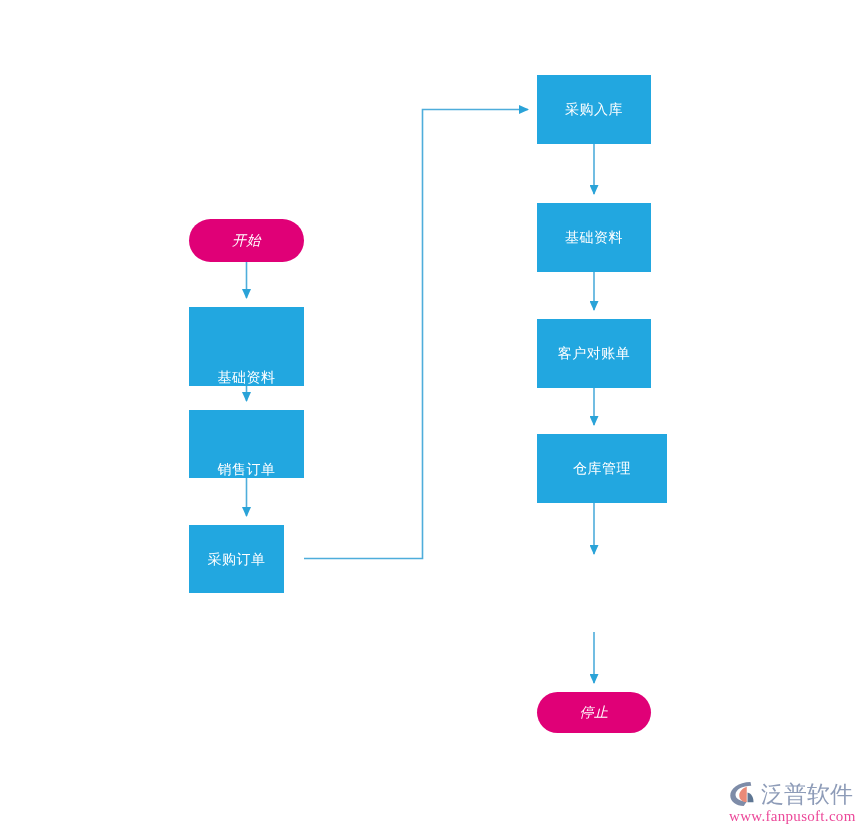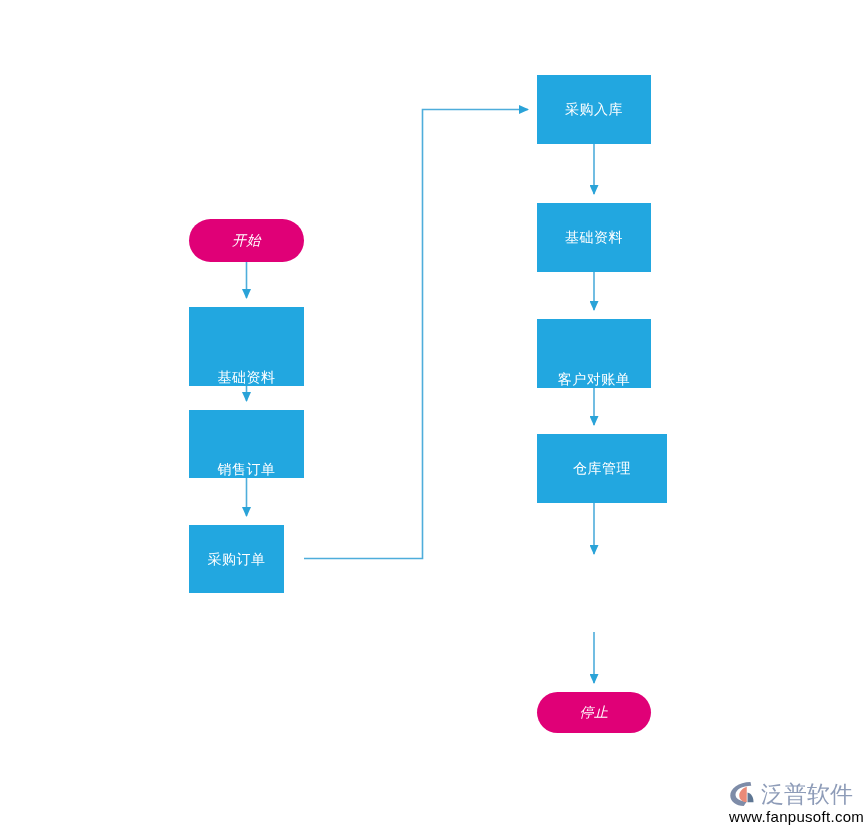--- a/index.html
+++ b/index.html
@@ -71,23 +71,23 @@
     margin-right: 3px;
   }
   .wm-brand {
     font-size: 23px;
     color: #8e9cb8;
     font-family: "Liberation Sans", "DejaVu Sans", sans-serif;
     letter-spacing: 0px;
     line-height: 1;
   }
   .wm-url {
-    font-family: Liberation Sans, sans-serif;
+    font-family: Liberation Serif, serif;
     font-size: 15px;
-    color: #000000;
+    color: #ec4899;
     letter-spacing: 0.3px;
     margin-top: -2px;
     margin-left: 1px;
   }
 </style>
 </head>
 <body>
 
 <div id="canvas">
 
@@ -134,21 +134,21 @@
   </div>
 
   <div class="node process" style="left:537px; top:75px; width:114px; height:69px;">
     <span class="node-label">采购入库</span>
   </div>
 
   <div class="node process" style="left:537px; top:203px; width:114px; height:69px;">
     <span class="node-label">基础资料</span>
   </div>
 
-  <div class="node process" style="left:537px; top:319px; width:114px; height:69px;align-items:flex-end;">
+  <div class="node process" style="left:537px; top:319px; width:114px; height:69px;">
     <span class="node-label">客户对账单</span>
   </div>
 
   <div class="node process" style="left:537px; top:434px; width:130px; height:69px;">
     <span class="node-label">仓库管理</span>
   </div>
 
 
   <div class="node terminator" style="left:537px; top:692px; width:114px; height:41px;">
     <span class="node-label">停止</span>

